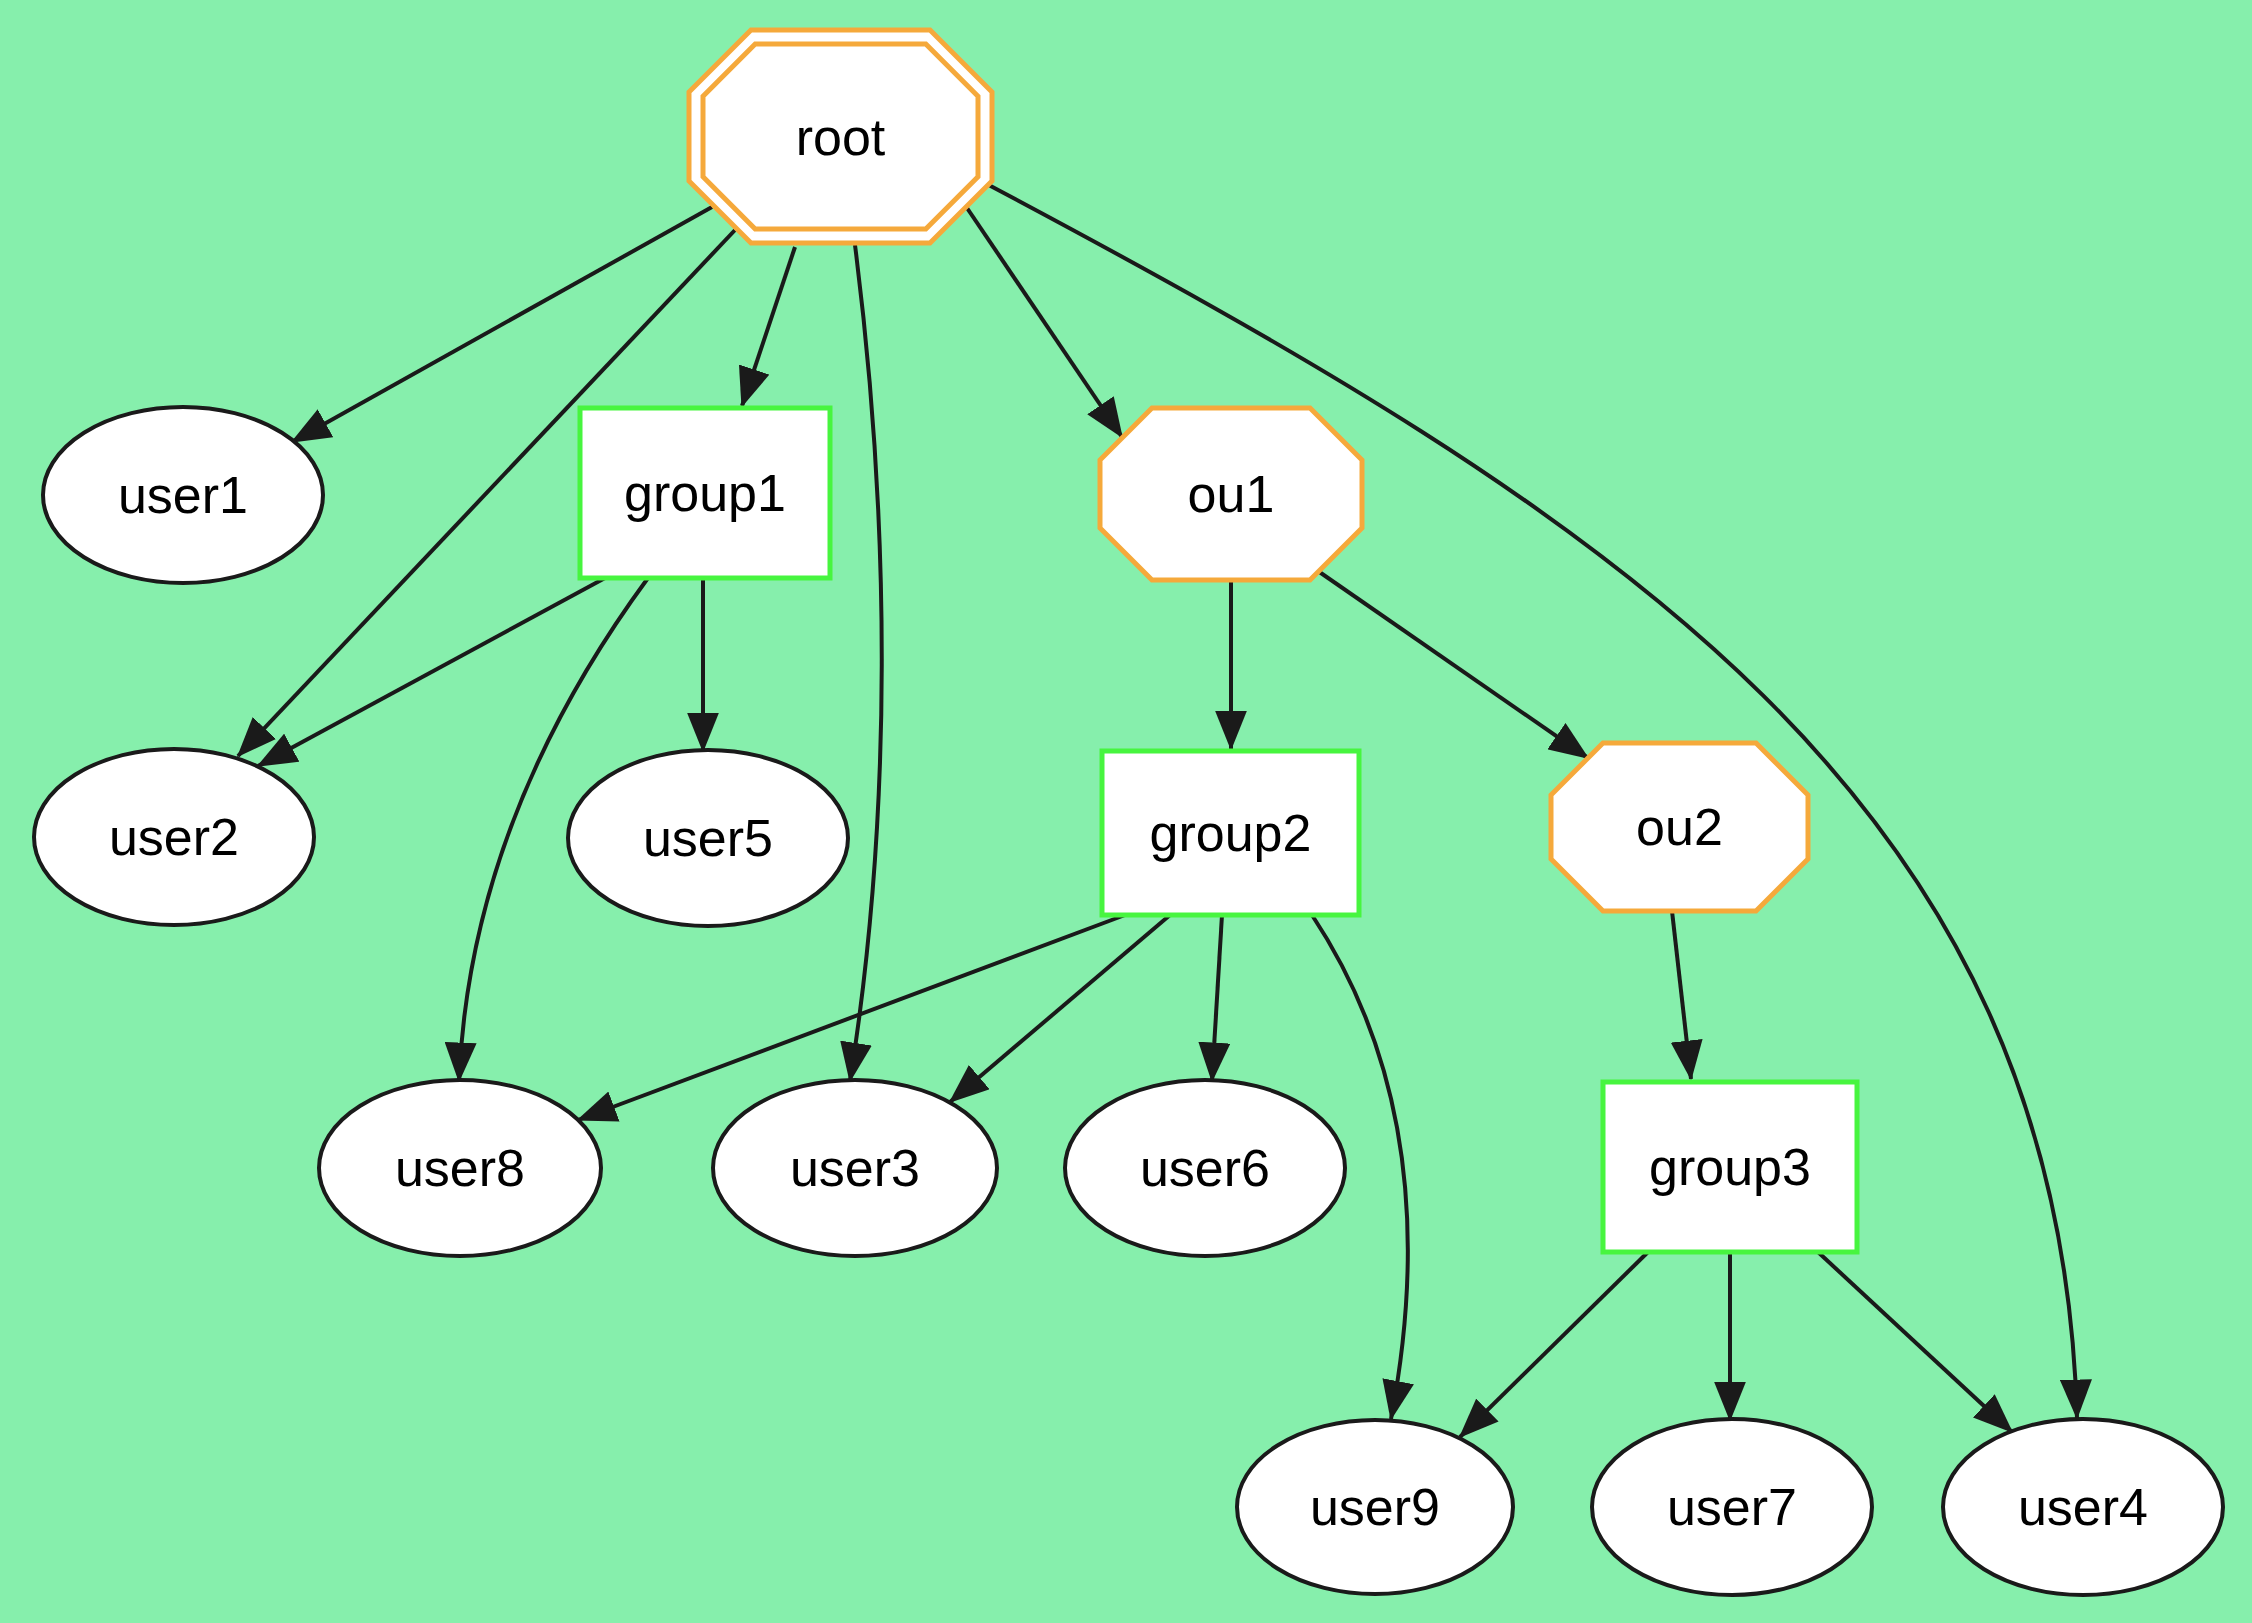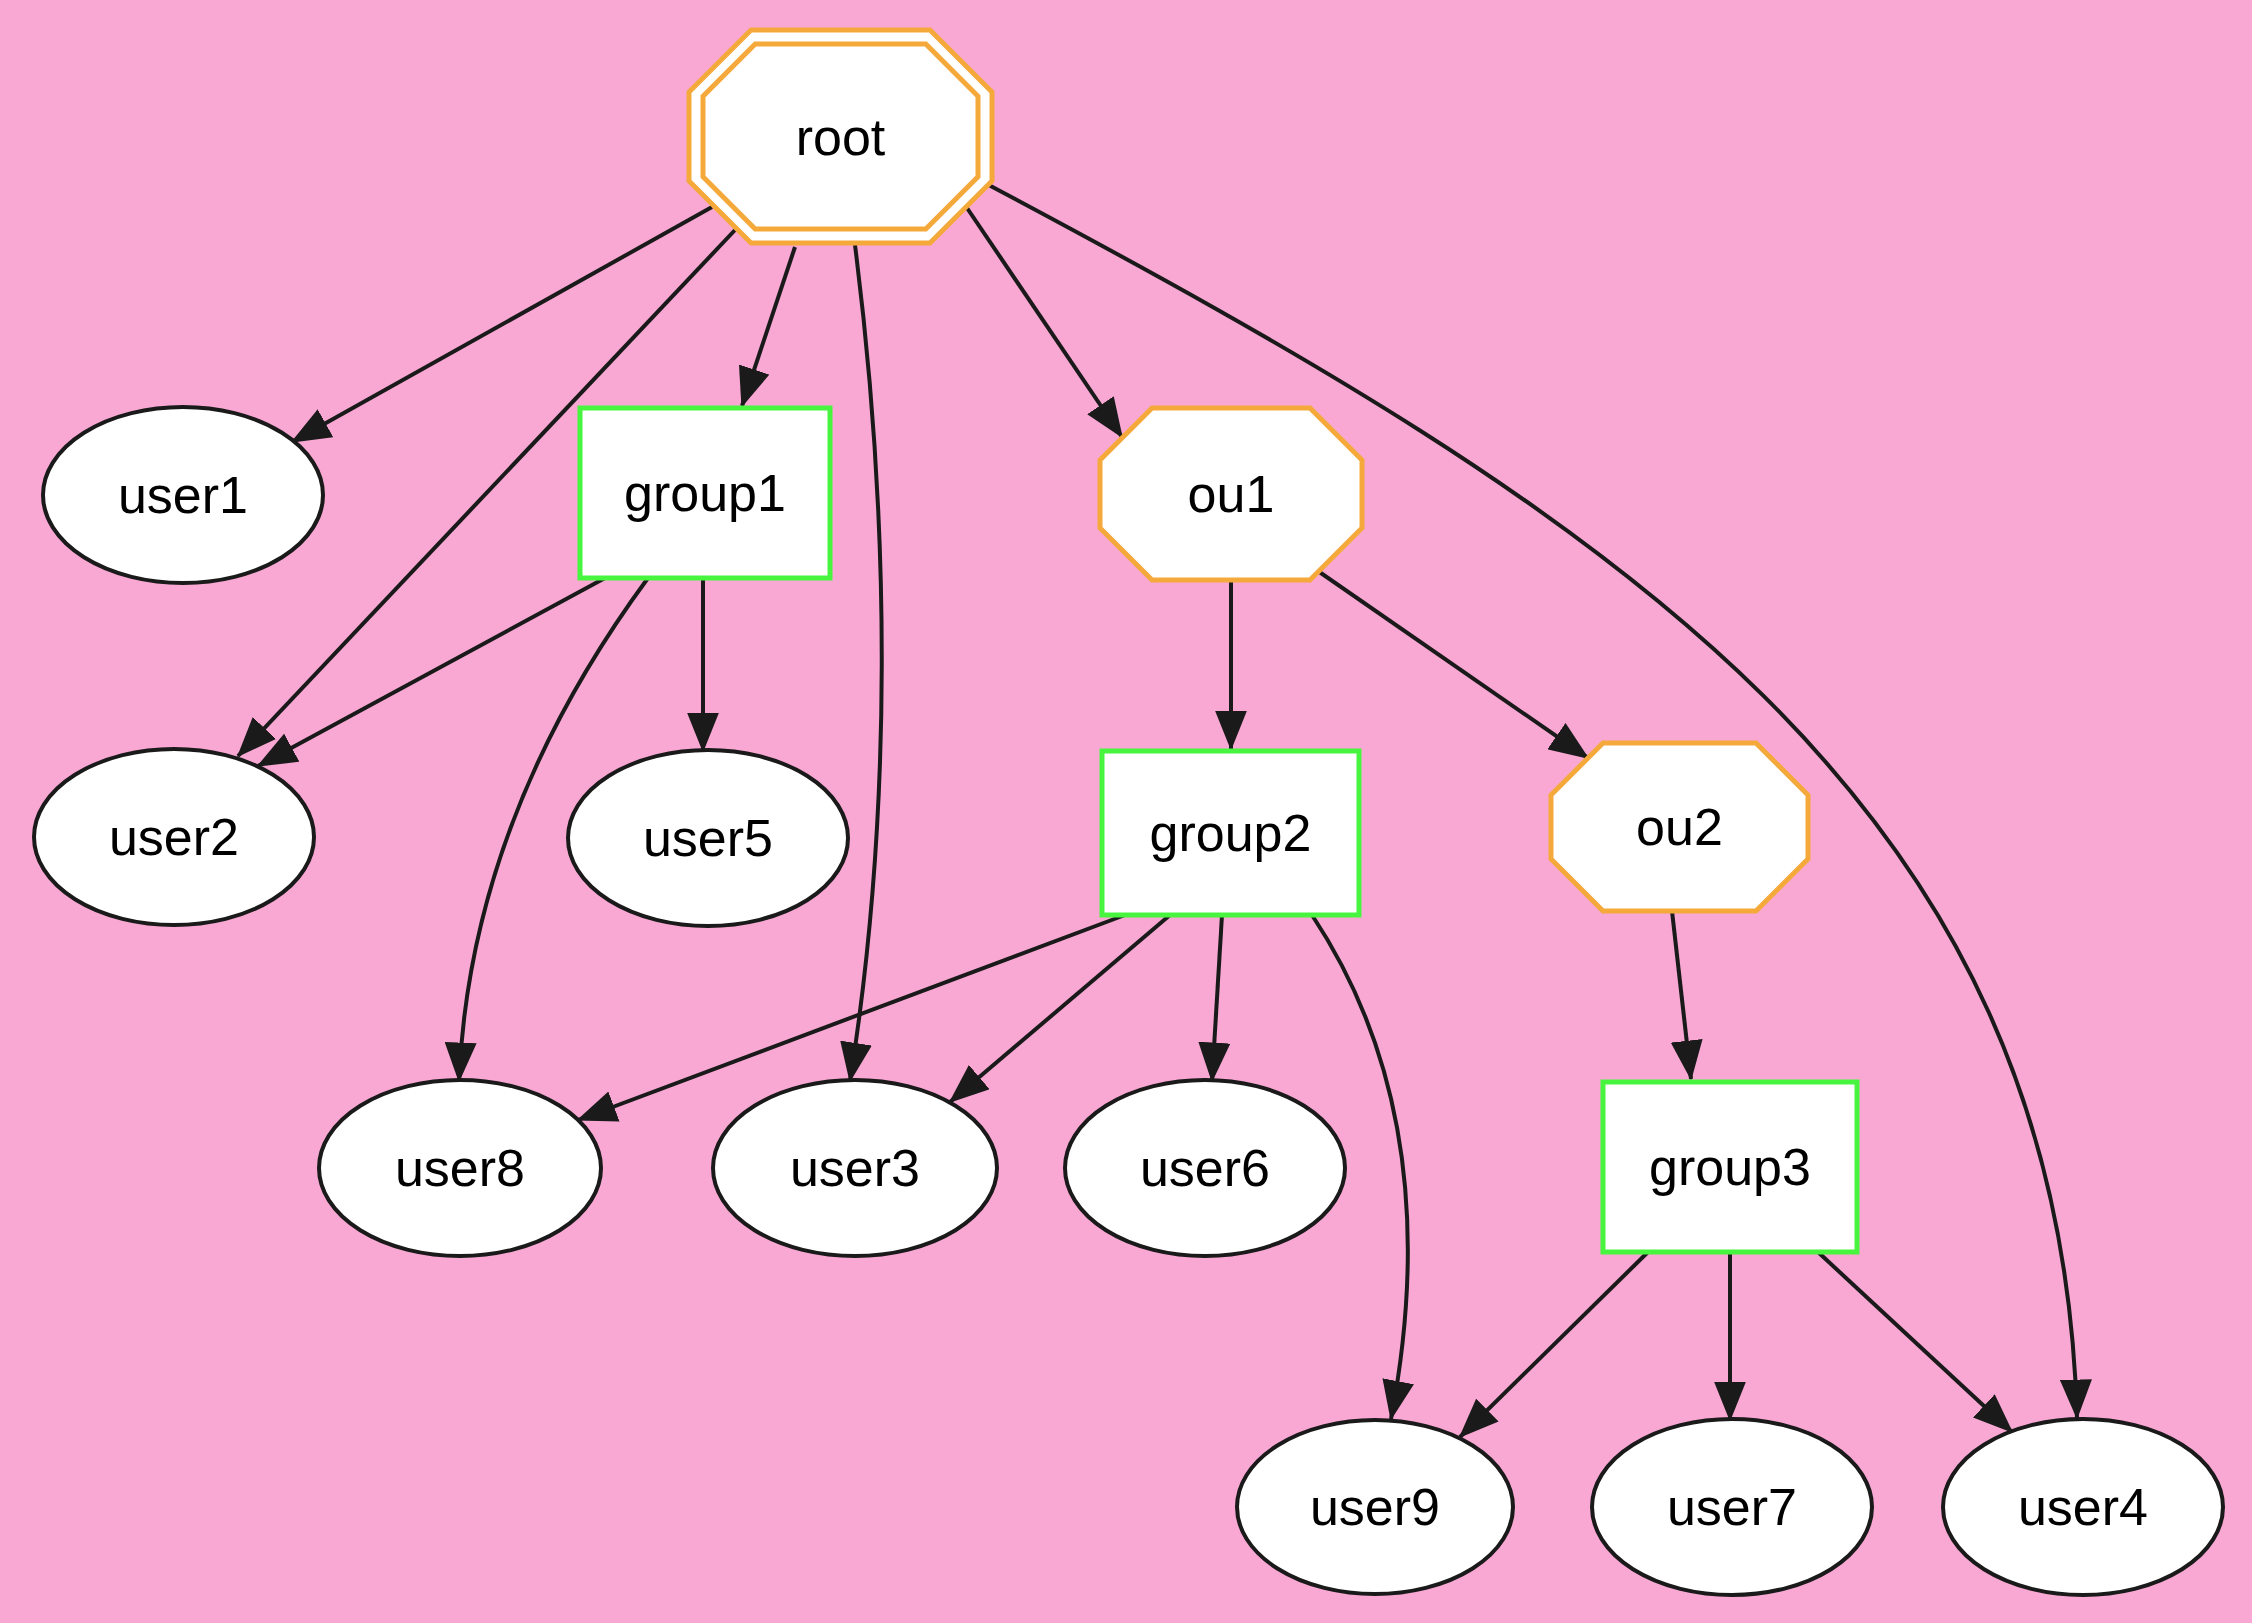--- a/index.html
+++ b/index.html
@@ -3,21 +3,21 @@
 <meta charset="utf-8">
 <style>
   html, body {
     margin: 0;
     padding: 0;
     background: #ffffff;
   }
   .stage {
     width: 2252px;
     height: 1623px;
-    background: #f9a8d4;
+    background: #86efac;
     position: relative;
     overflow: hidden;
     font-family: "Liberation Sans", sans-serif;
   }
   svg {
     display: block;
   }
   text.node-label {
     font-family: "Liberation Sans", "DejaVu Sans", sans-serif;
     font-size: 52px;

